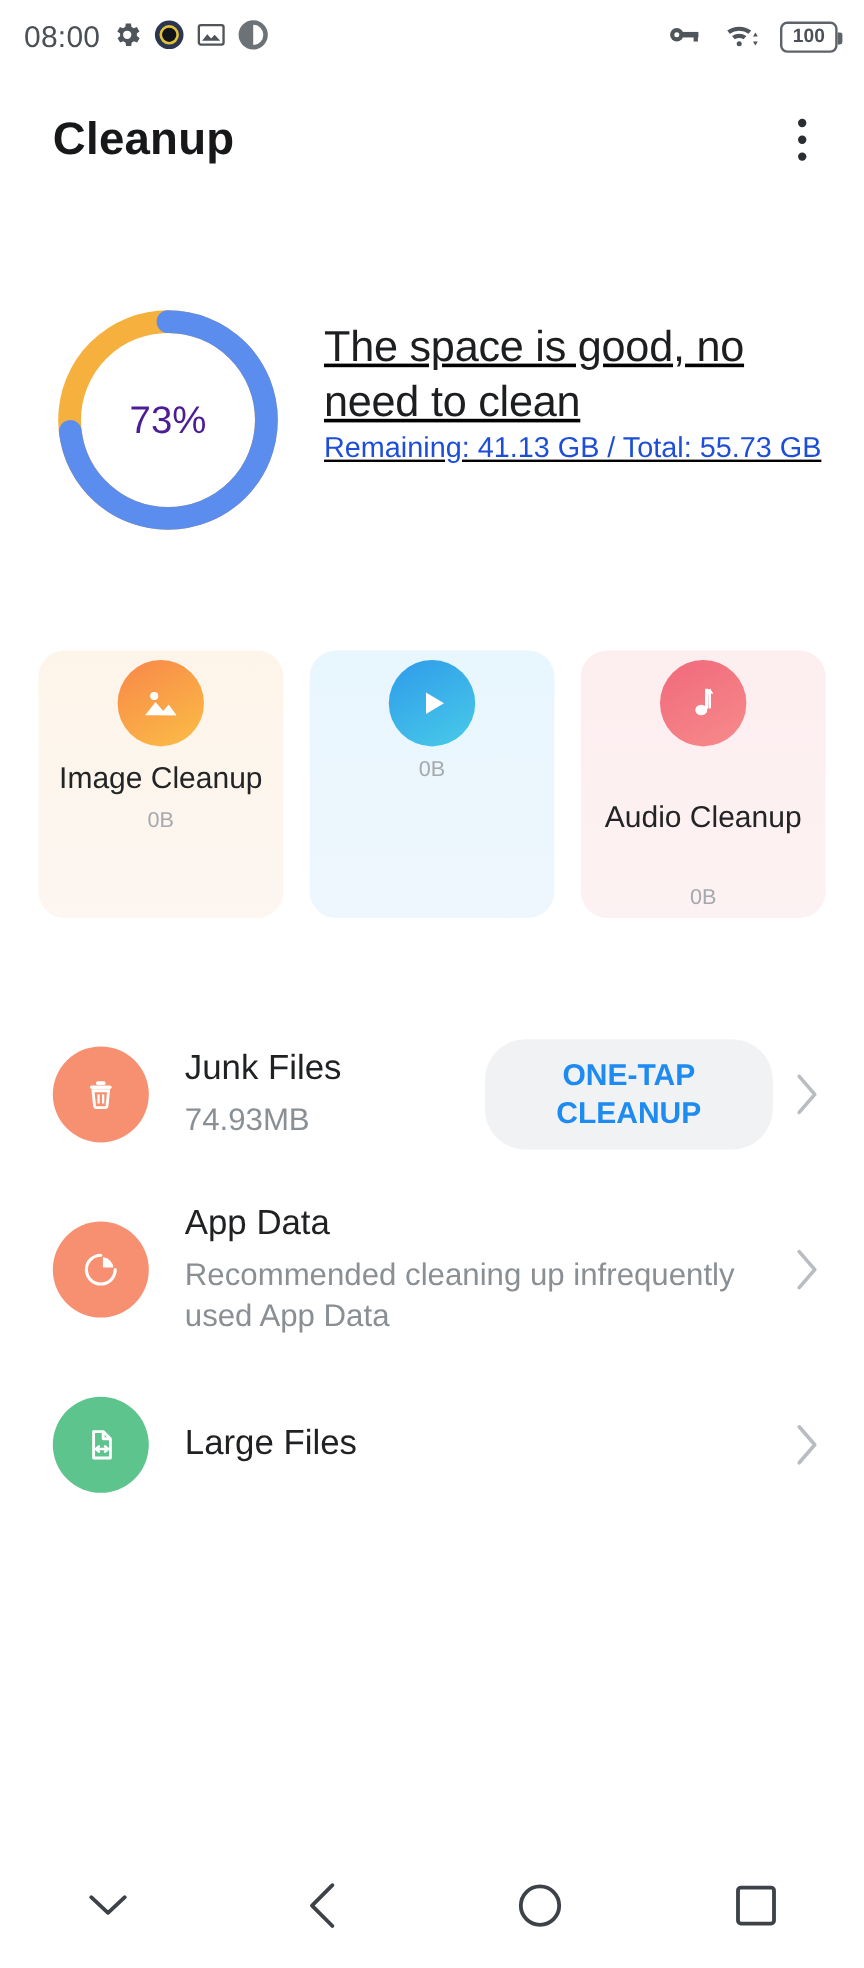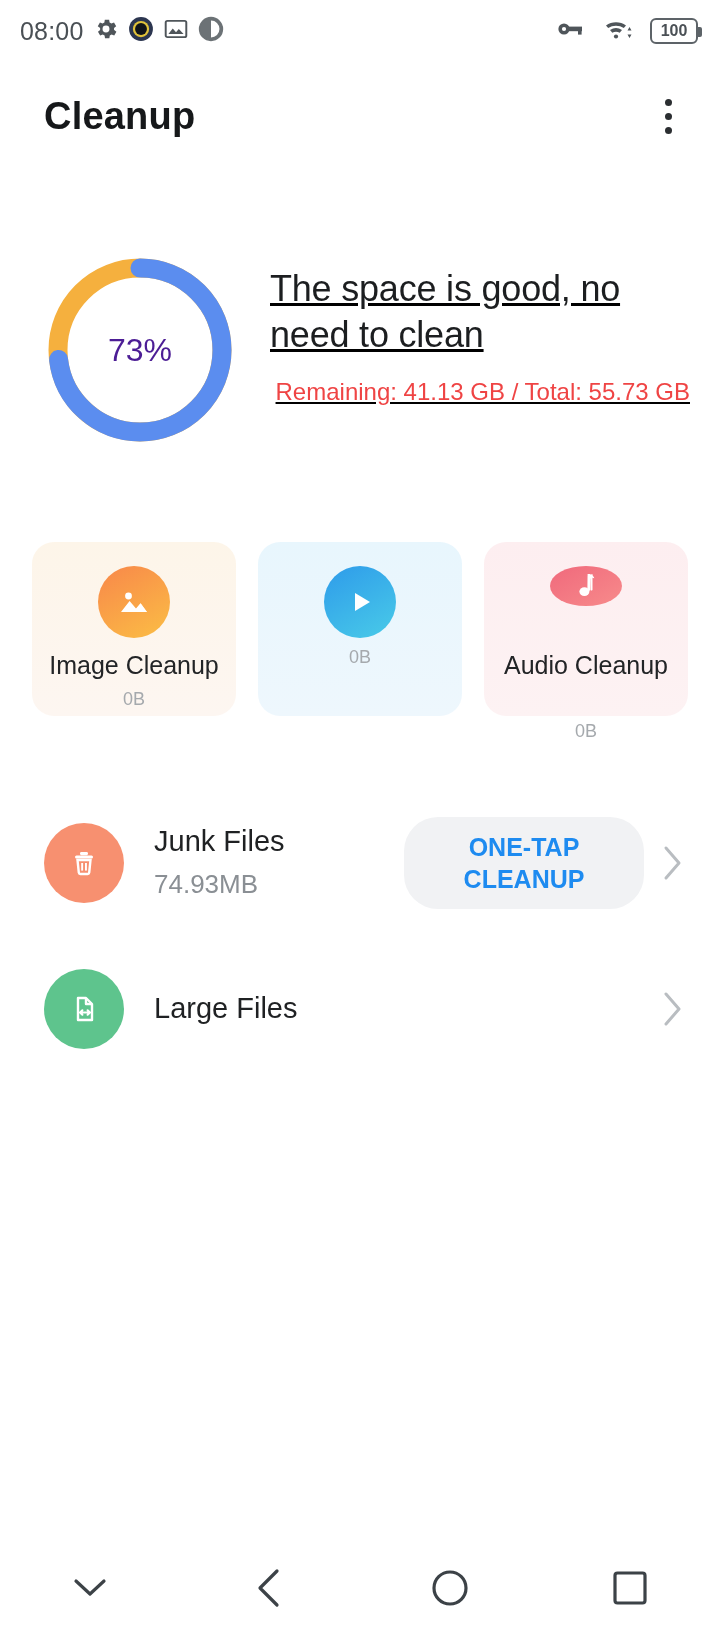--- a/index.html
+++ b/index.html
@@ -49,30 +49,30 @@
   }
   .donut-wrap{ width:192px; height:192px; position:relative; flex:0 0 192px; }
   .donut{ width:192px; height:192px; border-radius:50%; position:relative; }
   .donut svg{ display:block; transform:rotate(-90deg); }
   .donut-label{
     position:absolute; inset:0; display:flex; align-items:center; justify-content:center;
     font-size:32px; color:#4c1d95;
   }
   .sum-text{ padding-left:34px; padding-top:12px; flex:1;text-decoration:underline; }
   .sum-head{ font-size:36px; line-height:1.28; color:#1c1e20; font-weight:400; letter-spacing:-.2px;}
-  .sum-sub{ margin-top:18px; font-size:24px; line-height:1.33; color:#ef4444;text-align:right;}
+  .sum-sub{ font-size:24px; line-height:1.33; color:#1d4ed8;}
 
   
   .cards{
     display:flex; gap:22px; padding:0 32px; margin-top:96px;
   }
   .card{
-    flex:1; height:174px; border-radius:22px;
+    flex:1; height:223px; border-radius:22px;
     display:flex; flex-direction:column; align-items:center;
-    padding-top:24px; cursor:pointer;
+    padding-top:8px; cursor:pointer;
   }
   .card.img  { background:linear-gradient(180deg,#fdf5e9 0%, #fdf6f1 100%); }
   .card.vid  { background:linear-gradient(180deg,#e8f6fd 0%, #eef7fd 100%); }
   .card.aud  { background:linear-gradient(180deg,#fdeef0 0%, #fdf2f3 100%);gap:32px; }
   .card-icon{
     width:72px; height:72px; border-radius:50%;
     display:flex; align-items:center; justify-content:center;
   }
   .ic-img{ background:linear-gradient(150deg,#f8874a 0%, #fbbe45 100%); }
   .ic-vid{ background:linear-gradient(150deg,#2e9bea 0%, #49cbe8 100%); }
@@ -251,39 +251,56 @@
       <span>ONE-TAP</span>
       <span>CLEANUP</span>
     </div>
     <div class="chev">
       <svg width="22" height="38" viewBox="0 0 22 38">
           <path d="M4 4l13 15-13 15" fill="none" stroke="#b9bdc1" stroke-width="3" stroke-linecap="round" stroke-linejoin="round"></path>
         </svg>
     </div>
   </div>
 
-
-  <div class="row largefiles">
-    <div class="row-icon ic-large">
-      <svg width="40" height="40" viewBox="0 0 40 40">
-        <path d="M14 9h8l6 6v16H14z" fill="none" stroke="#ffffff" stroke-width="2.4" stroke-linejoin="round"></path>
-        <path d="M22 9v6h6" fill="none" stroke="#ffffff" stroke-width="2.4" stroke-linejoin="round"></path>
-        <path d="M16.6 23.5h8.8M18.4 21.3l-2.4 2.2 2.4 2.2M23.6 21.3l2.4 2.2-2.4 2.2" fill="none" stroke="#ffffff" stroke-width="2.1" stroke-linecap="round" stroke-linejoin="round"></path>
+  <div class="row appdata">
+    <div class="row-icon ic-appd">
+      <svg width="40" height="40" viewBox="0 0 40 40">
+        <path d="M20 8a12 12 0 1 0 12 12" fill="none" stroke="#ffffff" stroke-width="2.6" stroke-linecap="round"></path>
+        <path d="M21.8 9.5a10.6 10.6 0 0 1 8.8 8.8h-8.8z" fill="#ffffff"></path>
       </svg>
     </div>
     <div class="row-mid">
-      <div class="row-title">Large Files</div>
+      <div class="row-title">App Data</div>
+      <div class="row-sub">Recommended cleaning up infrequently used App Data</div>
     </div>
     <div class="chev">
       <svg width="22" height="38" viewBox="0 0 22 38">
           <path d="M4 4l13 15-13 15" fill="none" stroke="#b9bdc1" stroke-width="3" stroke-linecap="round" stroke-linejoin="round"></path>
         </svg>
     </div>
   </div>
 
+  <div class="row largefiles">
+    <div class="row-icon ic-large">
+      <svg width="40" height="40" viewBox="0 0 40 40">
+        <path d="M14 9h8l6 6v16H14z" fill="none" stroke="#ffffff" stroke-width="2.4" stroke-linejoin="round"></path>
+        <path d="M22 9v6h6" fill="none" stroke="#ffffff" stroke-width="2.4" stroke-linejoin="round"></path>
+        <path d="M16.6 23.5h8.8M18.4 21.3l-2.4 2.2 2.4 2.2M23.6 21.3l2.4 2.2-2.4 2.2" fill="none" stroke="#ffffff" stroke-width="2.1" stroke-linecap="round" stroke-linejoin="round"></path>
+      </svg>
+    </div>
+    <div class="row-mid">
+      <div class="row-title">Large Files</div>
+    </div>
+    <div class="chev">
+      <svg width="22" height="38" viewBox="0 0 22 38">
+          <path d="M4 4l13 15-13 15" fill="none" stroke="#b9bdc1" stroke-width="3" stroke-linecap="round" stroke-linejoin="round"></path>
+        </svg>
+    </div>
+  </div>
+
 </div>
 
 <div class="navbar">
   <div class="nav-btn">
     <svg width="40" height="26" viewBox="0 0 40 26">
         <path d="M6 6l14 13L34 6" fill="none" stroke="#3c4247" stroke-width="3.2" stroke-linecap="round" stroke-linejoin="round"></path>
       </svg>
   </div>
   <div class="nav-btn">
     <svg width="40" height="44" viewBox="0 0 40 44">

